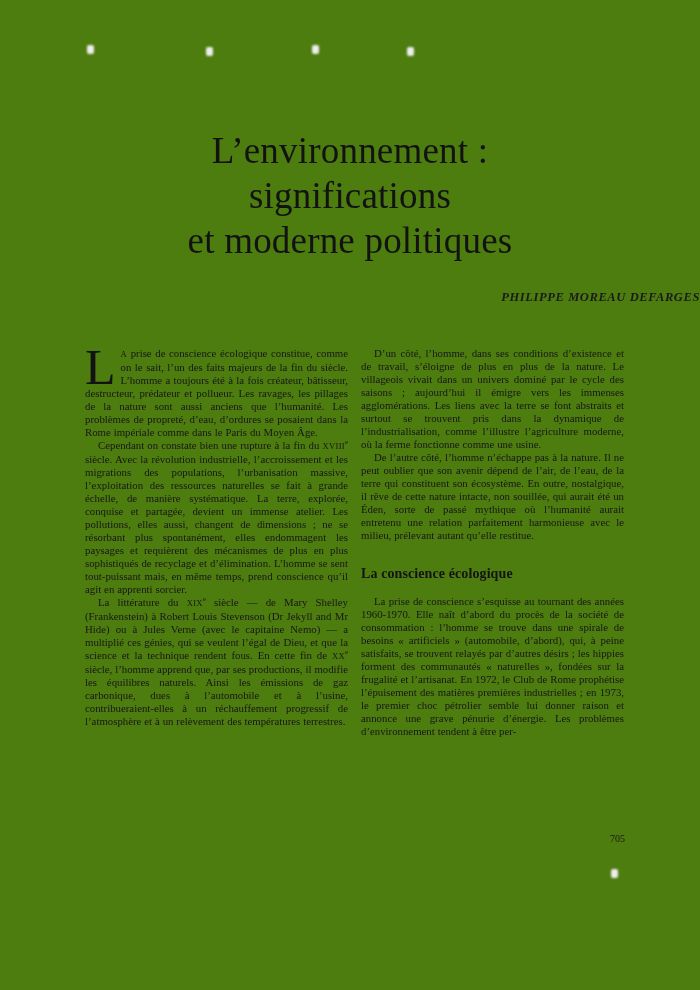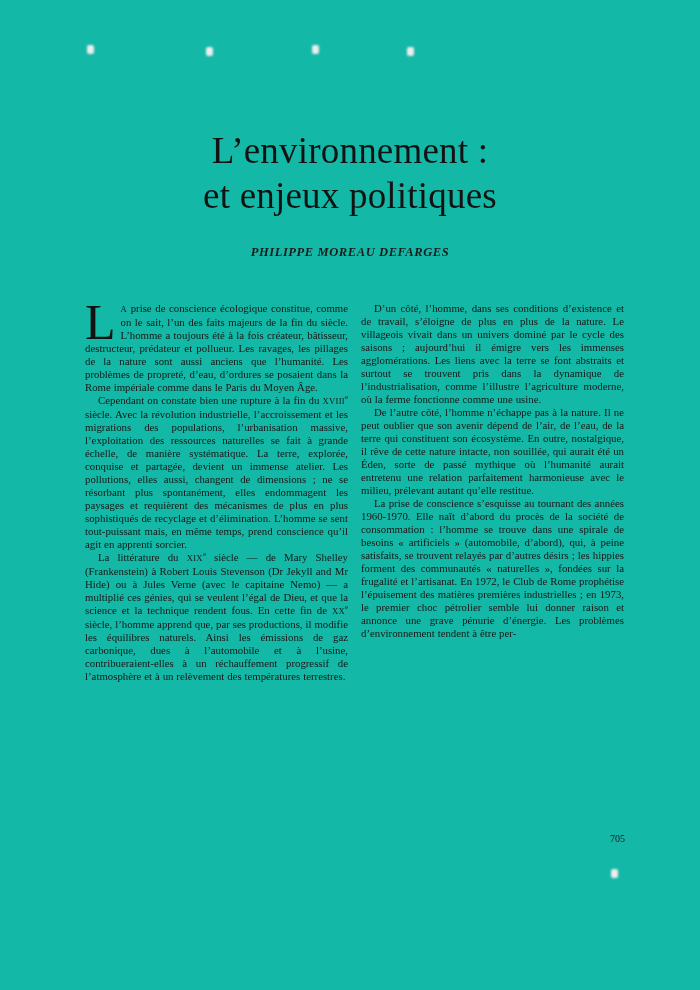--- a/index.html
+++ b/index.html
@@ -4,40 +4,41 @@
 <style>
   html, body { margin: 0; padding: 0; }
   body {
     width: 700px; height: 990px;
     background: #ffffff;
     font-family: "Liberation Serif", "DejaVu Serif", serif;
     color: #161616;
     position: relative;
     overflow: hidden;
   }
-  .sheet { position: absolute; inset: 0; background: #14b8a6; }
+  .sheet { position: absolute; inset: 0; background: #4d7c0f; }
 
   
   .title-block { position: relative; margin-top: 128px; text-align: center; }
   h1.article-title {
     margin: 0;
     font-size: 37px;
     line-height: 45px;
     font-weight: 400;
     letter-spacing: 0.2px;
     color: #121212;
   }
   h1.article-title .title-line { display: block; }
   .author {
     margin-top: 27px;
     font-size: 12.5px;
     font-style: italic;
     font-weight: bold;
     letter-spacing: 0.6px;
     color: #1a1a1a;
+    text-align: right;
   }
 
   
   .columns {
     display: flex;
     gap: 13px;
     margin: 42px 75px 0 85px;
   }
   .col { width: 263px; }
   .para {
@@ -99,33 +100,35 @@
 
   <div class="speck s1"></div>
   <div class="speck s2"></div>
   <div class="speck s3"></div>
   <div class="speck s4"></div>
   <div class="speck s5"></div>
 
   <header class="title-block">
     <h1 class="article-title">
       <span class="title-line">L’environnement :</span>
-      <span class="title-line">et enjeux politiques</span>
+      <span class="title-line">significations</span>
+      <span class="title-line">et moderne politiques</span>
     </h1>
     <div class="author">PHILIPPE MOREAU DEFARGES</div>
   </header>
 
   <main class="columns">
     <div class="col">
       <p class="para opening"><span class="dropcap">L</span><span><span class="sc">A</span><span> prise de conscience écologique constitue, comme on le sait, l’un des faits majeurs de la fin du siècle. L’homme a toujours été à la fois créateur, bâtisseur, destructeur, prédateur et pollueur. Les ravages, les pillages de la nature sont aussi anciens que l’humanité. Les problèmes de propreté, d’eau, d’ordures se posaient dans la Rome impériale comme dans le Paris du Moyen Âge.</span></span></p>
       <p class="para"><span>Cependant on constate bien une rupture à la fin du </span><span class="sc">XVIII</span><span class="sup">e</span><span> siècle. Avec la révolution industrielle, l’accroissement et les migrations des populations, l’urbanisation massive, l’exploitation des ressources naturelles se fait à grande échelle, de manière systématique. La terre, explorée, conquise et partagée, devient un immense atelier. Les pollutions, elles aussi, changent de dimensions ; ne se résorbant plus spontanément, elles endommagent les paysages et requièrent des mécanismes de plus en plus sophistiqués de recyclage et d’élimination. L’homme se sent tout-puissant mais, en même temps, prend conscience qu’il agit en apprenti sorcier.</span></p>
       <p class="para"><span>La littérature du </span><span class="sc">XIX</span><span class="sup">e</span><span> siècle — de Mary Shelley </span><span class="i">(Frankenstein)</span><span> à Robert Louis Stevenson </span><span class="i">(Dr Jekyll and Mr Hide)</span><span> ou à Jules Verne (avec le capitaine Nemo) — a multiplié ces génies, qui se veulent l’égal de Dieu, et que la science et la technique rendent fous. En cette fin de </span><span class="sc">XX</span><span class="sup">e</span><span> siècle, l’homme apprend que, par ses productions, il modifie les équilibres naturels. Ainsi les émissions de gaz carbonique, dues à l’automobile et à l’usine, contribueraient-elles à un réchauffement progressif de l’atmosphère et à un relèvement des températures terrestres.</span></p>
     </div>
     <div class="col">
       <p class="para"><span>D’un côté, l’homme, dans ses conditions d’existence et de travail, s’éloigne de plus en plus de la nature. Le villageois vivait dans un univers dominé par le cycle des saisons ; aujourd’hui il émigre vers les immenses agglomérations. Les liens avec la terre se font abstraits et surtout se trouvent pris dans la dynamique de l’industrialisation, comme l’illustre l’agriculture moderne, où la ferme fonctionne comme une usine.</span></p>
       <p class="para"><span>De l’autre côté, l’homme n’échappe pas à la nature. Il ne peut oublier que son avenir dépend de l’air, de l’eau, de la terre qui constituent son écosystème. En outre, nostalgique, il rêve de cette nature intacte, non souillée, qui aurait été un Éden, sorte de passé mythique où l’humanité aurait entretenu une relation parfaitement harmonieuse avec le milieu, prélevant autant qu’elle restitue.</span></p>
+      <h2 class="section-heading">La conscience écologique</h2>
       <p class="para"><span>La prise de conscience s’esquisse au tournant des années 1960-1970. Elle naît d’abord du procès de la société de consommation : l’homme se trouve dans une spirale de besoins « artificiels » (automobile, d’abord), qui, à peine satisfaits, se trouvent relayés par d’autres désirs ; les </span><span class="i">hippies</span><span> forment des communautés « naturelles », fondées sur la frugalité et l’artisanat. En 1972, le Club de Rome prophétise l’épuisement des matières premières industrielles ; en 1973, le premier choc pétrolier semble lui donner raison et annonce une grave pénurie d’énergie. Les problèmes d’environnement tendent à être per-</span></p>
     </div>
   </main>
 
   <div class="page-number">705</div>
 
 </div>
 
 </body></html>

